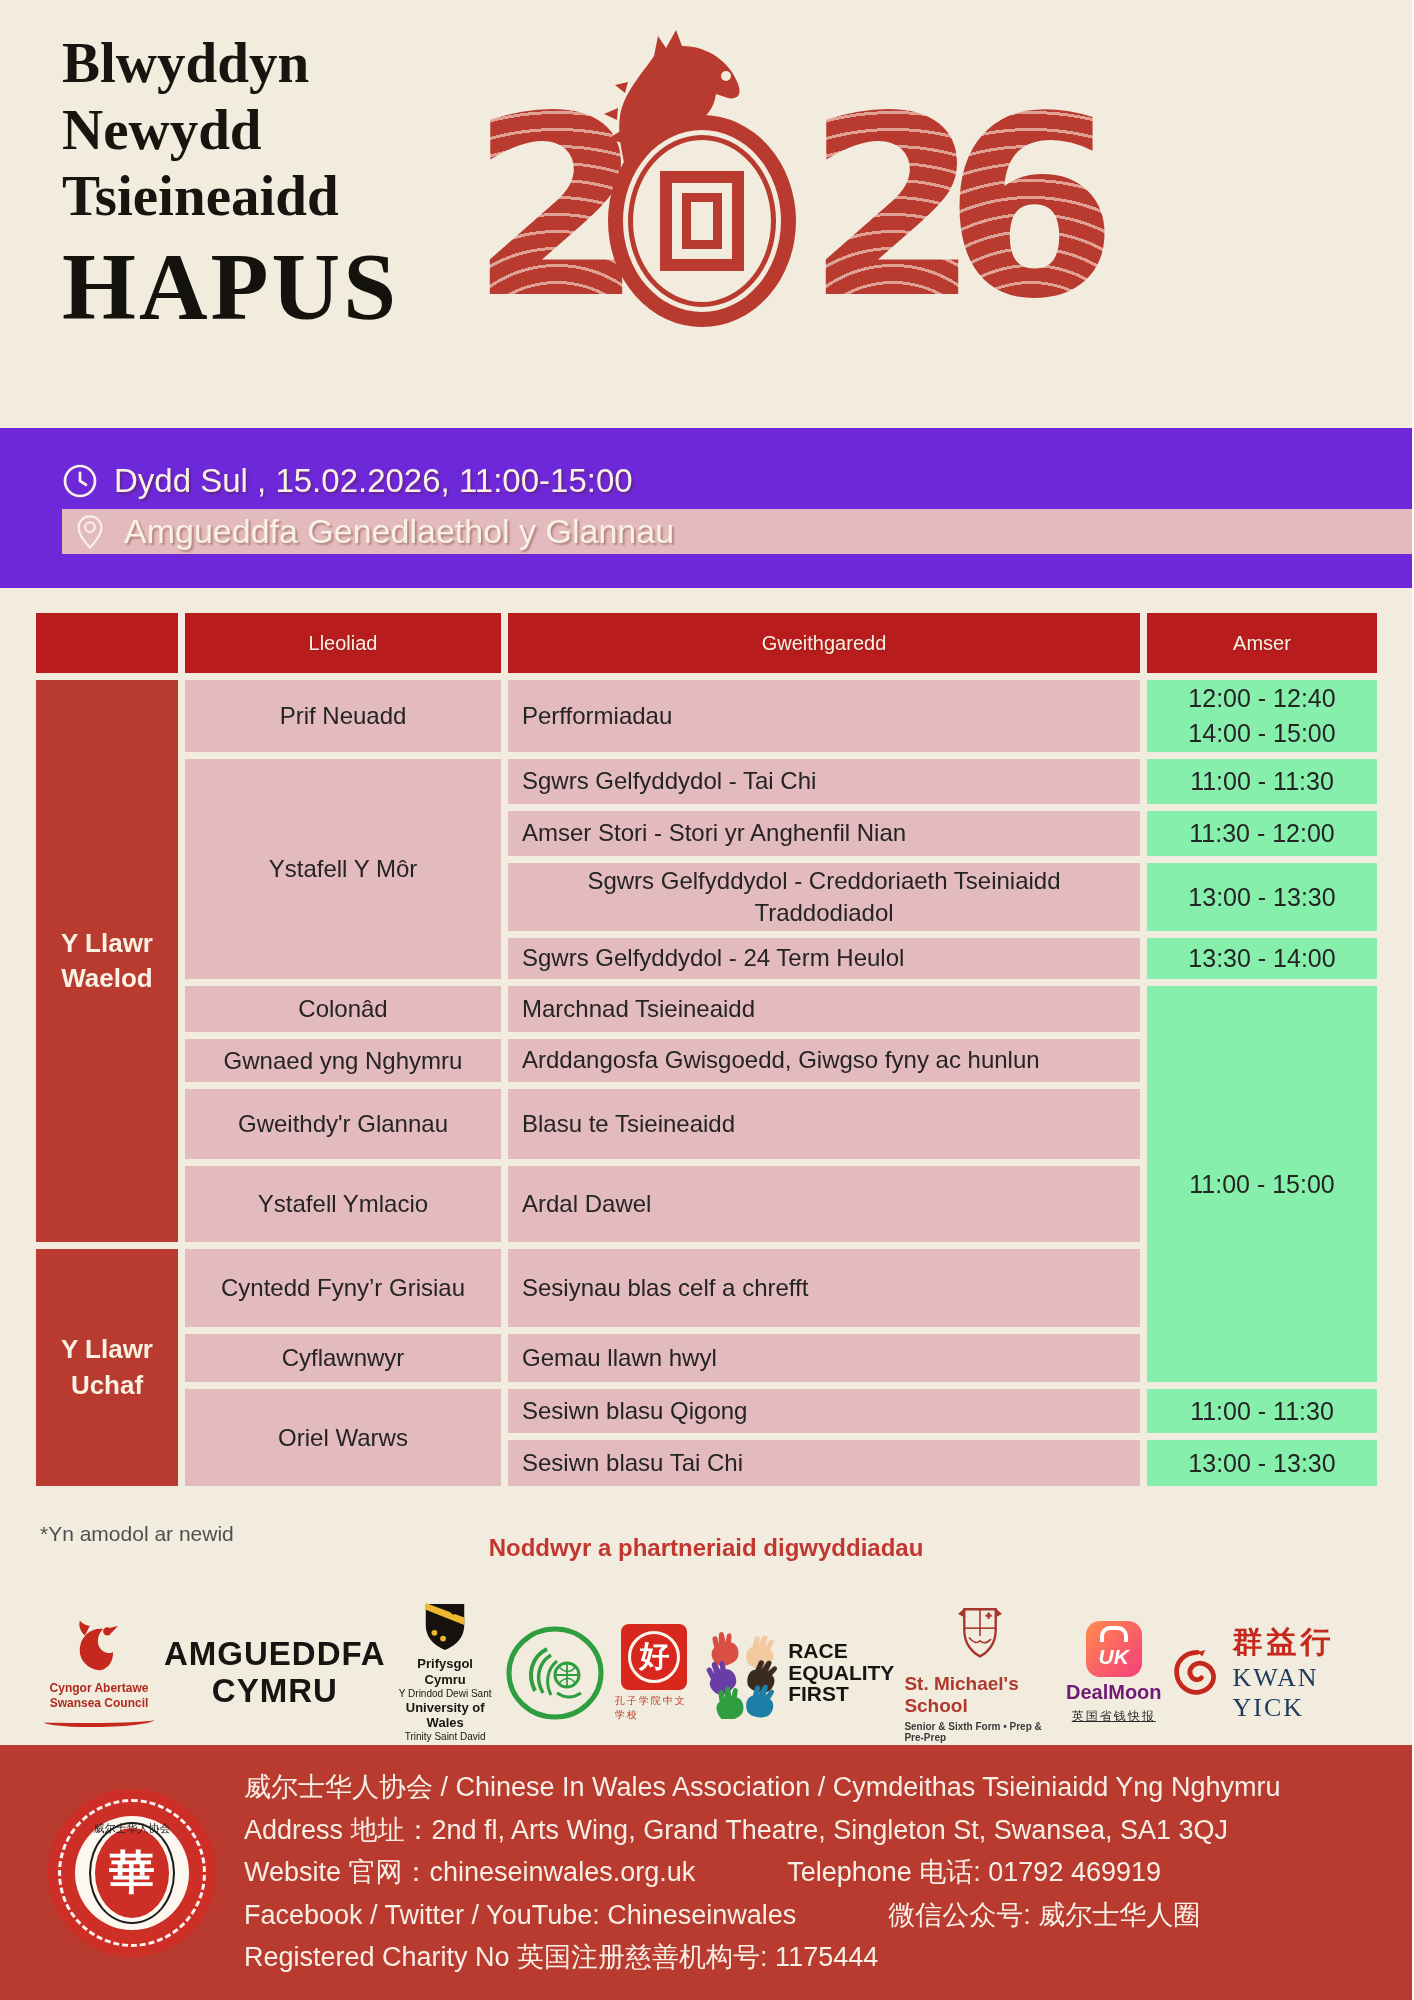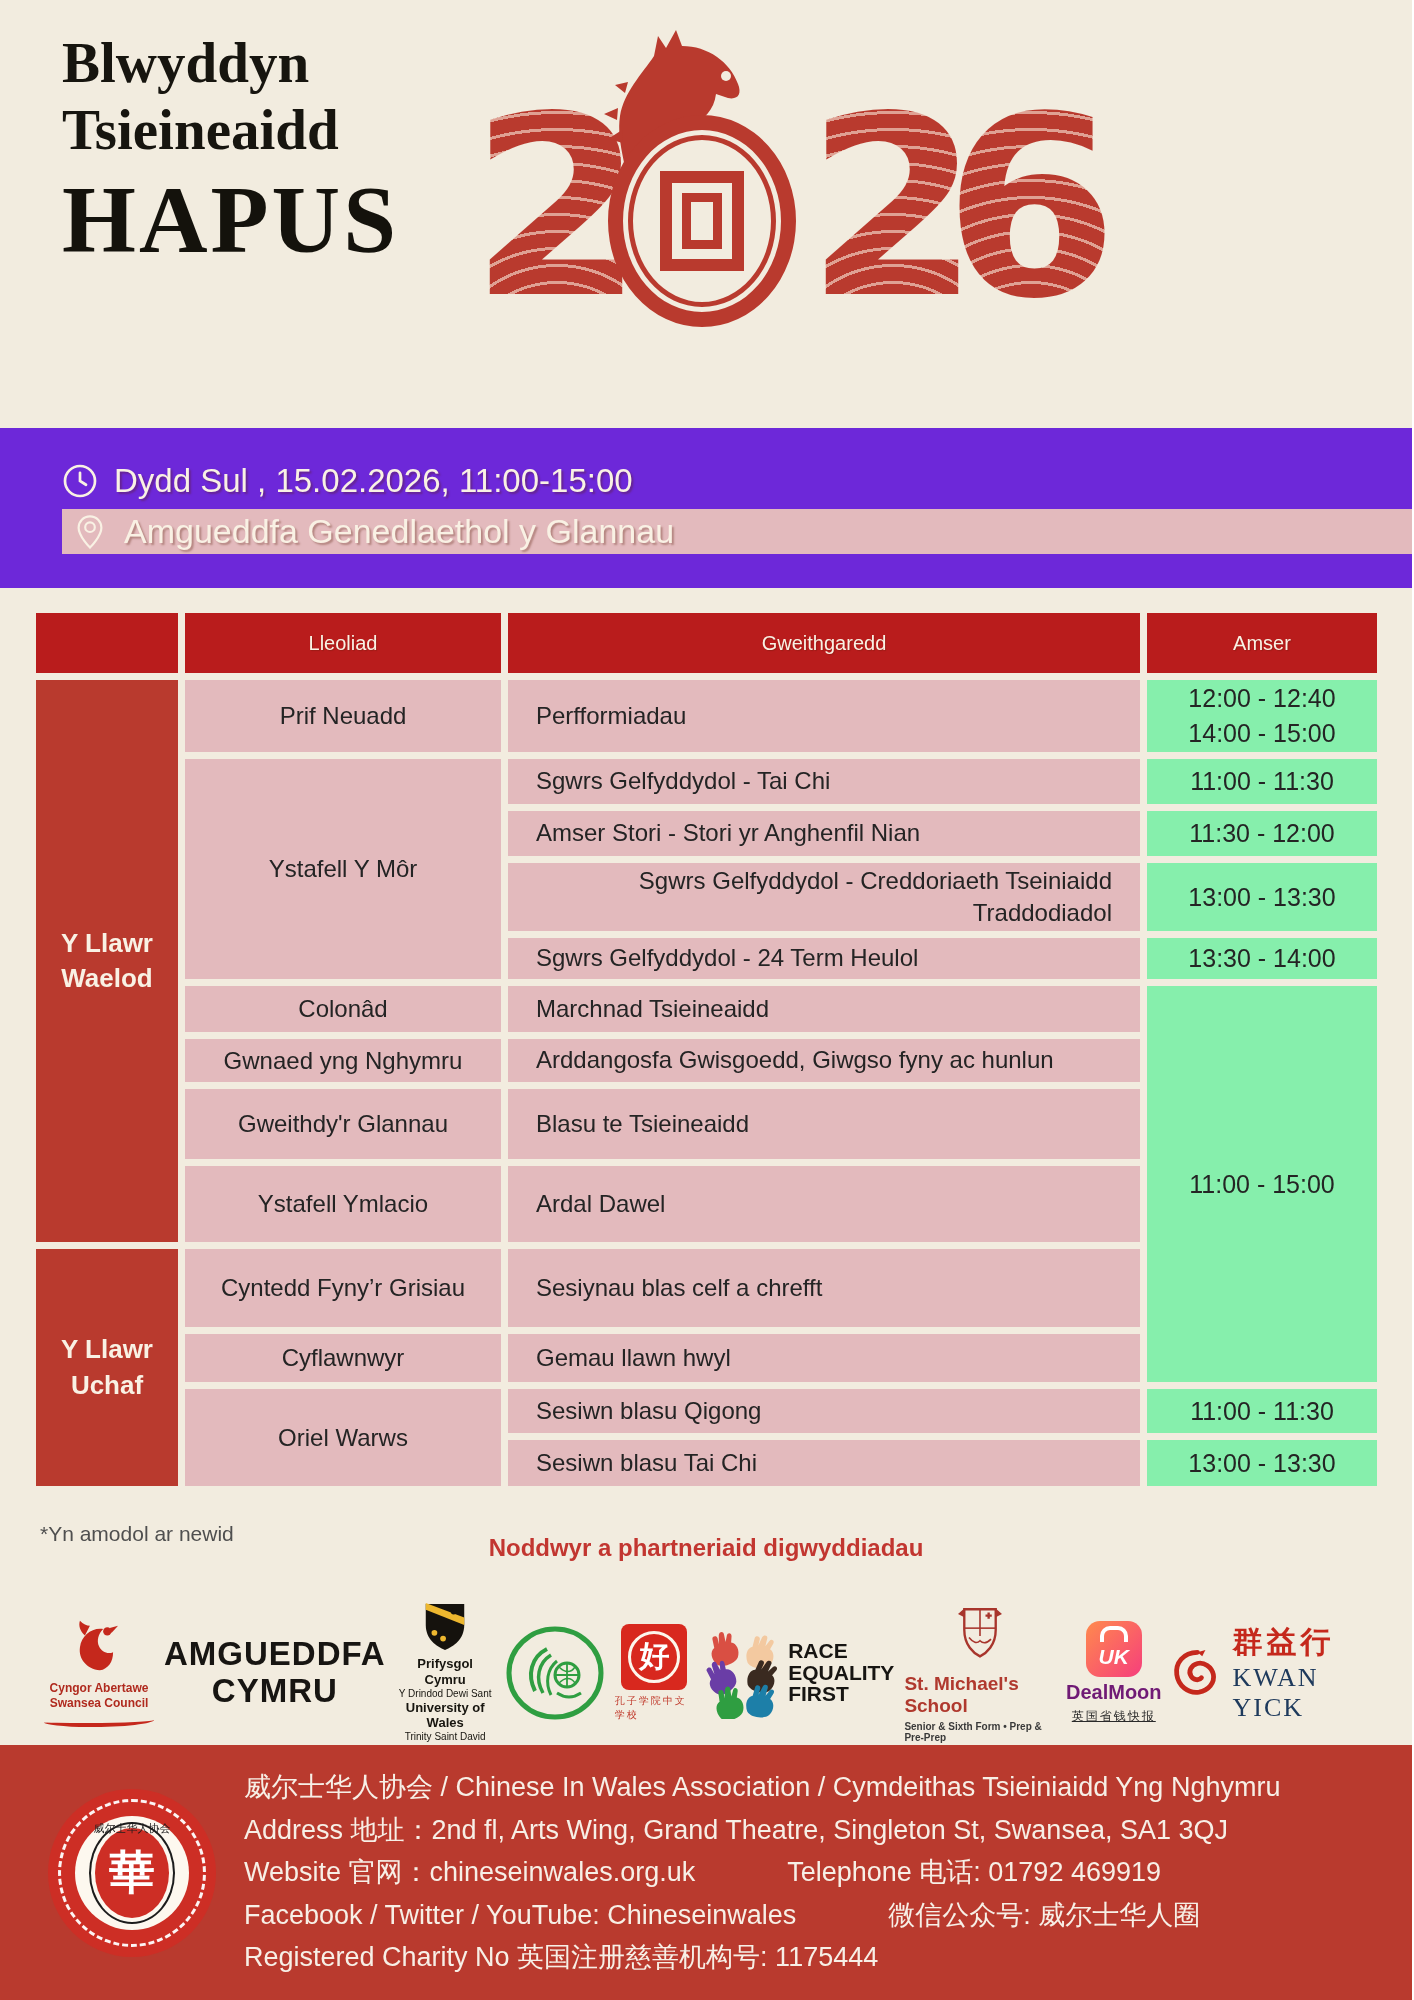--- a/index.html
+++ b/index.html
@@ -41,22 +41,22 @@
   
   .schedule{display:grid;grid-template-columns:142px 316px 632px 230px;
             grid-template-rows:60px 72px 45px 45px 68px 41px 46px 43px 70px 76px 78px 48px 44px 46px;
             gap:7px;margin:25px 37px 0 36px;}
   .cell{display:flex;align-items:center;justify-content:center;text-align:center;}
   .hcell{background:#b91c1c;color:#f9f1e4;font-weight:400;font-size:20px;
          text-shadow:1px 1px 1px rgba(90,30,10,.3);}
   .floor{background:#b93a2e;color:#f9f1e4;font-weight:700;font-size:26px;line-height:1.35;
          padding:0 14px;box-sizing:border-box;}
   .loc{background:#e3babd;font-size:24px;line-height:1.3;padding:0 10px;box-sizing:border-box;}
-  .act{background:#e3babd;font-size:24px;line-height:1.35;justify-content:flex-start;text-align:right;
-       padding:0 28px;box-sizing:border-box;}
+  .act{background:#e3babd;font-size:24px;line-height:1.35;justify-content:flex-start;text-align:center;
+       padding:0 14px;box-sizing:border-box;}
   .time{background:#86efac;font-size:25px;flex-direction:column;line-height:1.4;}
 
   
   .notes{position:relative;height:114px;}
   .footnote{position:absolute;left:40px;top:36px;font-size:21px;color:#4f4f4f;}
   .sponsor-heading{position:absolute;left:0;right:0;top:48px;text-align:center;
                    font-size:24px;font-weight:700;color:#c23630;}
 
   
   .logos{height:145px;display:flex;align-items:center;justify-content:space-between;
@@ -102,20 +102,21 @@
   .footer-text .gap{display:inline-block;width:92px;}
 </style>
 </head>
 <body>
 
 <div class="page">
 
   <div class="hero">
     <div class="title-block">
       <div class="title-line">Blwyddyn</div>
+      <div class="title-line">Newydd</div>
       <div class="title-line">Tsieineaidd</div>
       <div class="title-accent">HAPUS</div>
     </div>
     <div class="year-graphic">
       <span class="digit d1">2</span>
       <svg class="horse" viewBox="0 0 220 210" xmlns="http://www.w3.org/2000/svg">
         <path fill="#b93a2e" d="M78,208 C70,160 58,130 62,104 C66,80 84,62 96,44 L100,24 L108,36 L118,18 L124,34
           C150,34 172,50 180,72 C184,82 180,88 170,86 L158,82 C156,98 146,108 132,114
           C140,128 158,134 174,130 L174,142 C152,150 130,144 118,130 C112,158 108,184 112,208 Z"></path>
         <path fill="#b93a2e" d="M64,118 l-14,9 15,4 z M60,96 l-14,6 13,6 z M70,70 l-13,3 10,8 z"></path>

